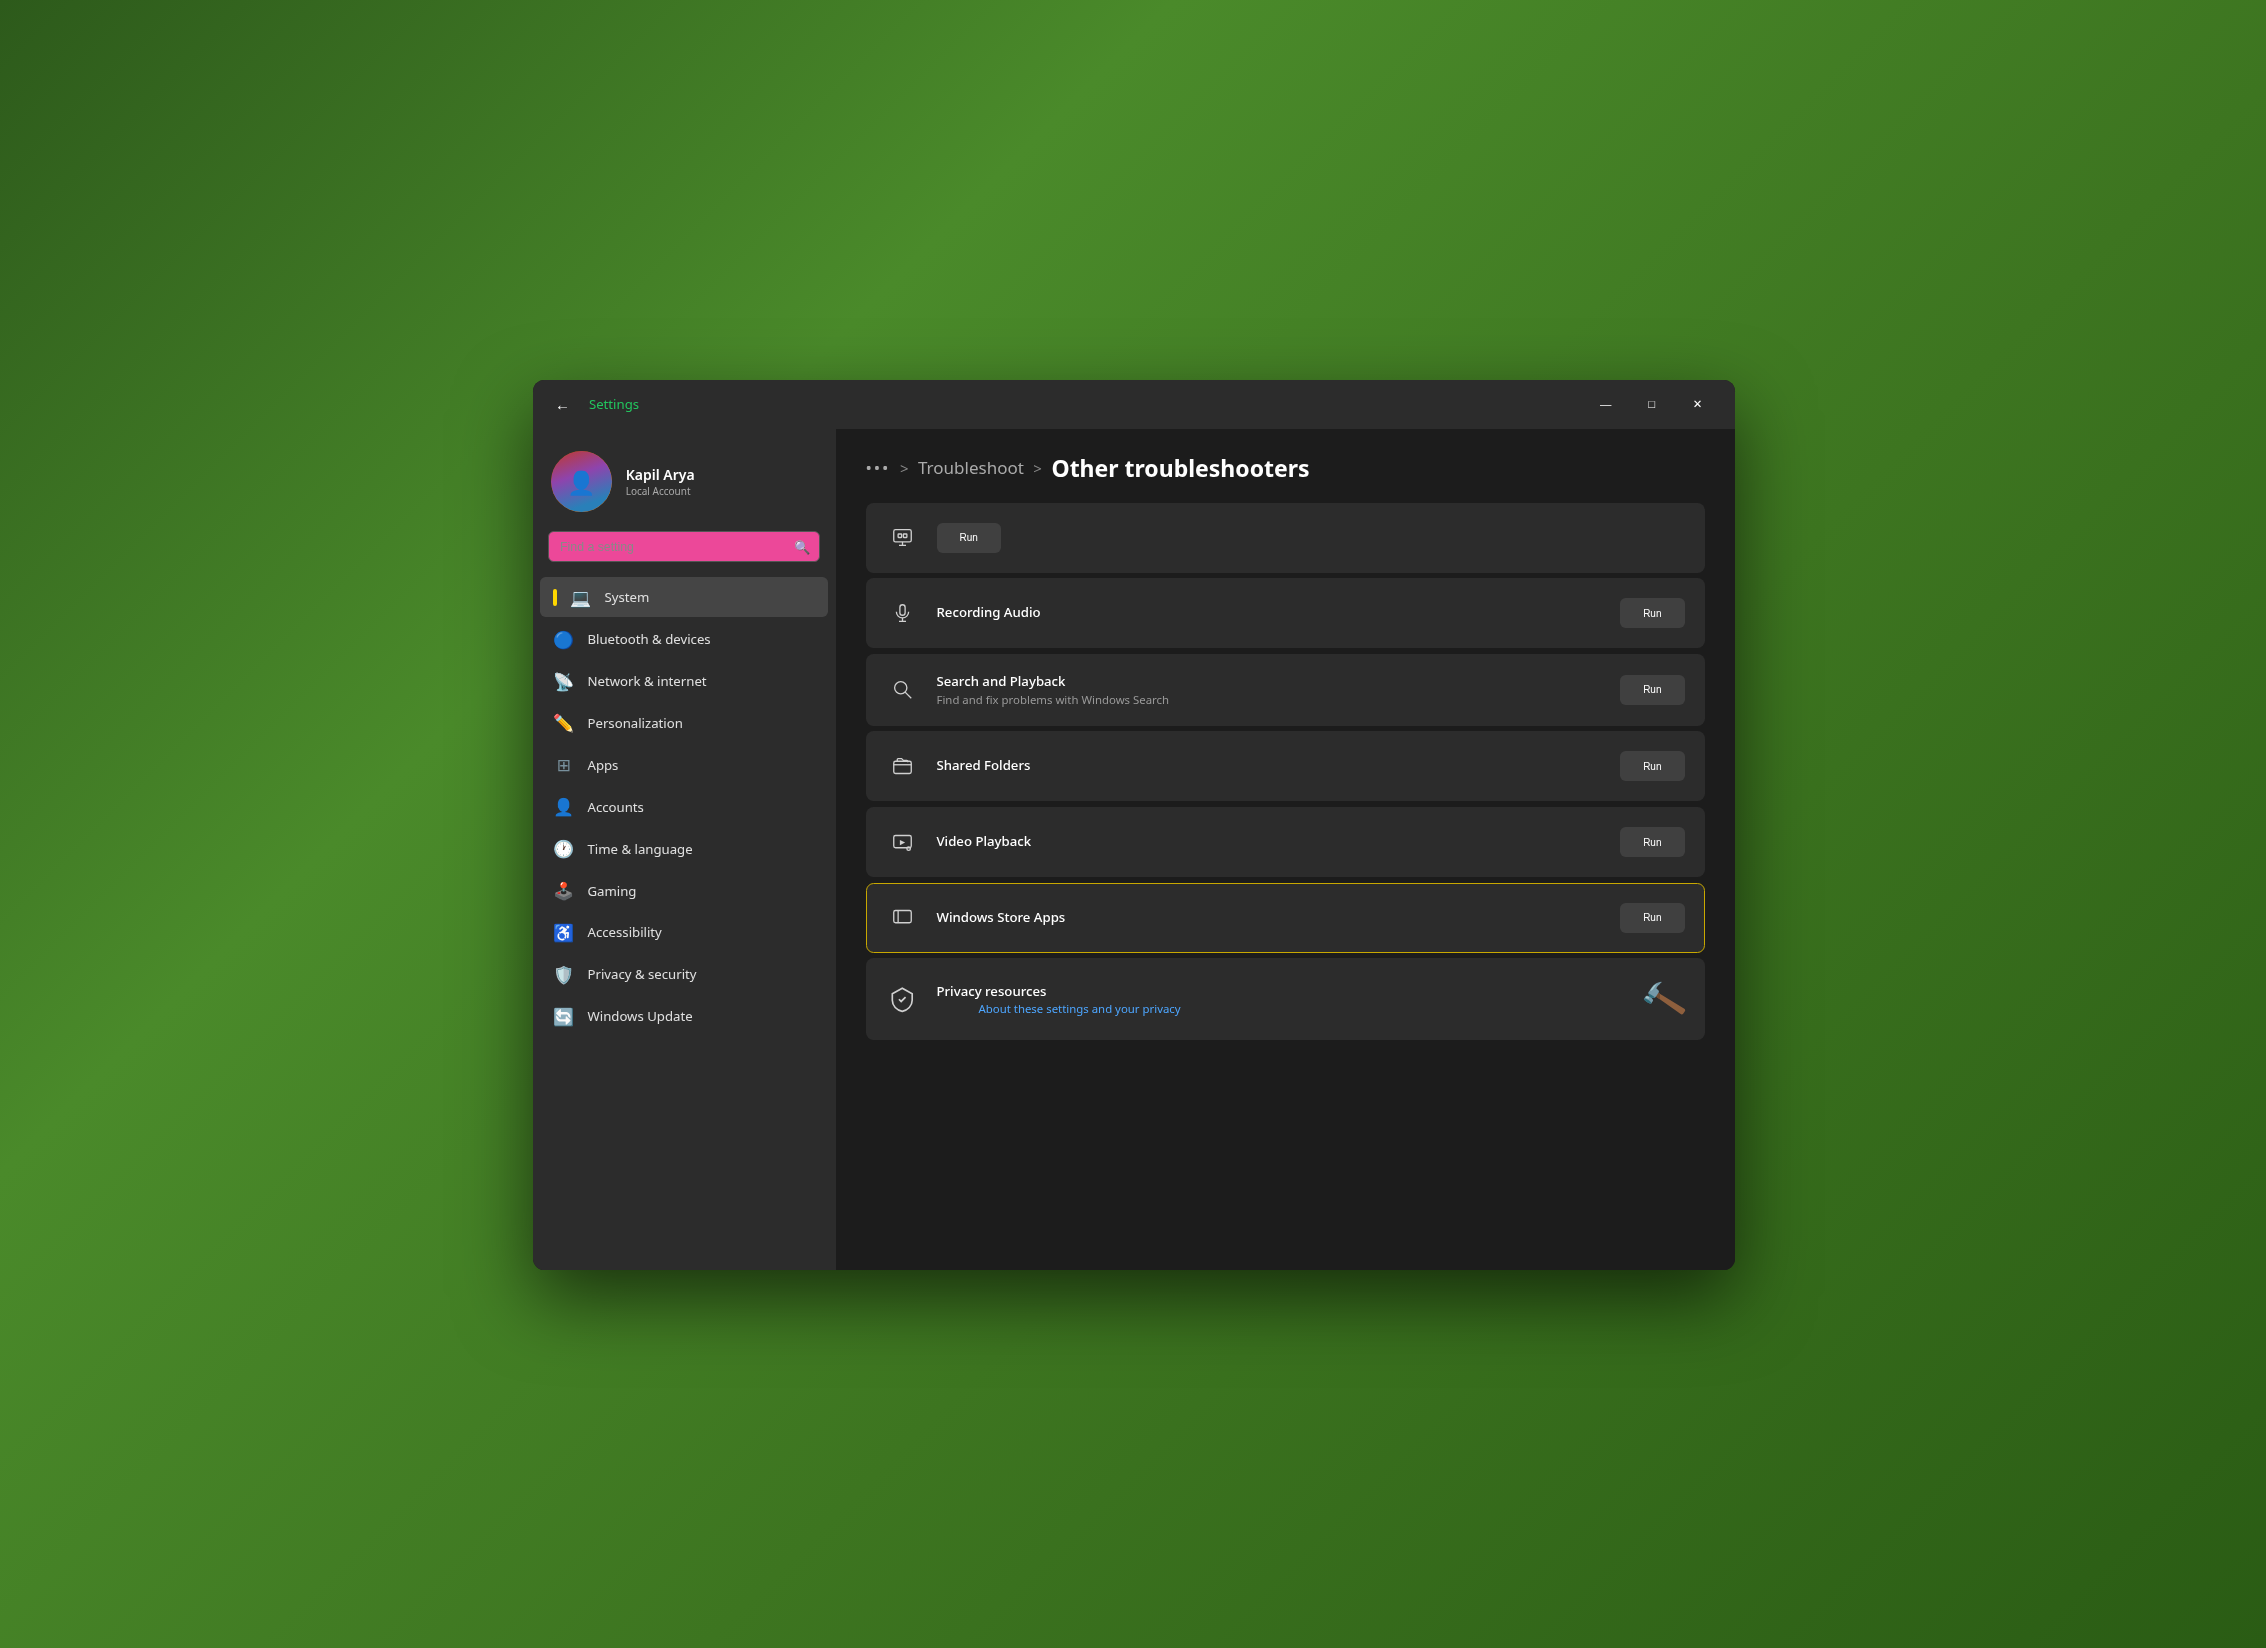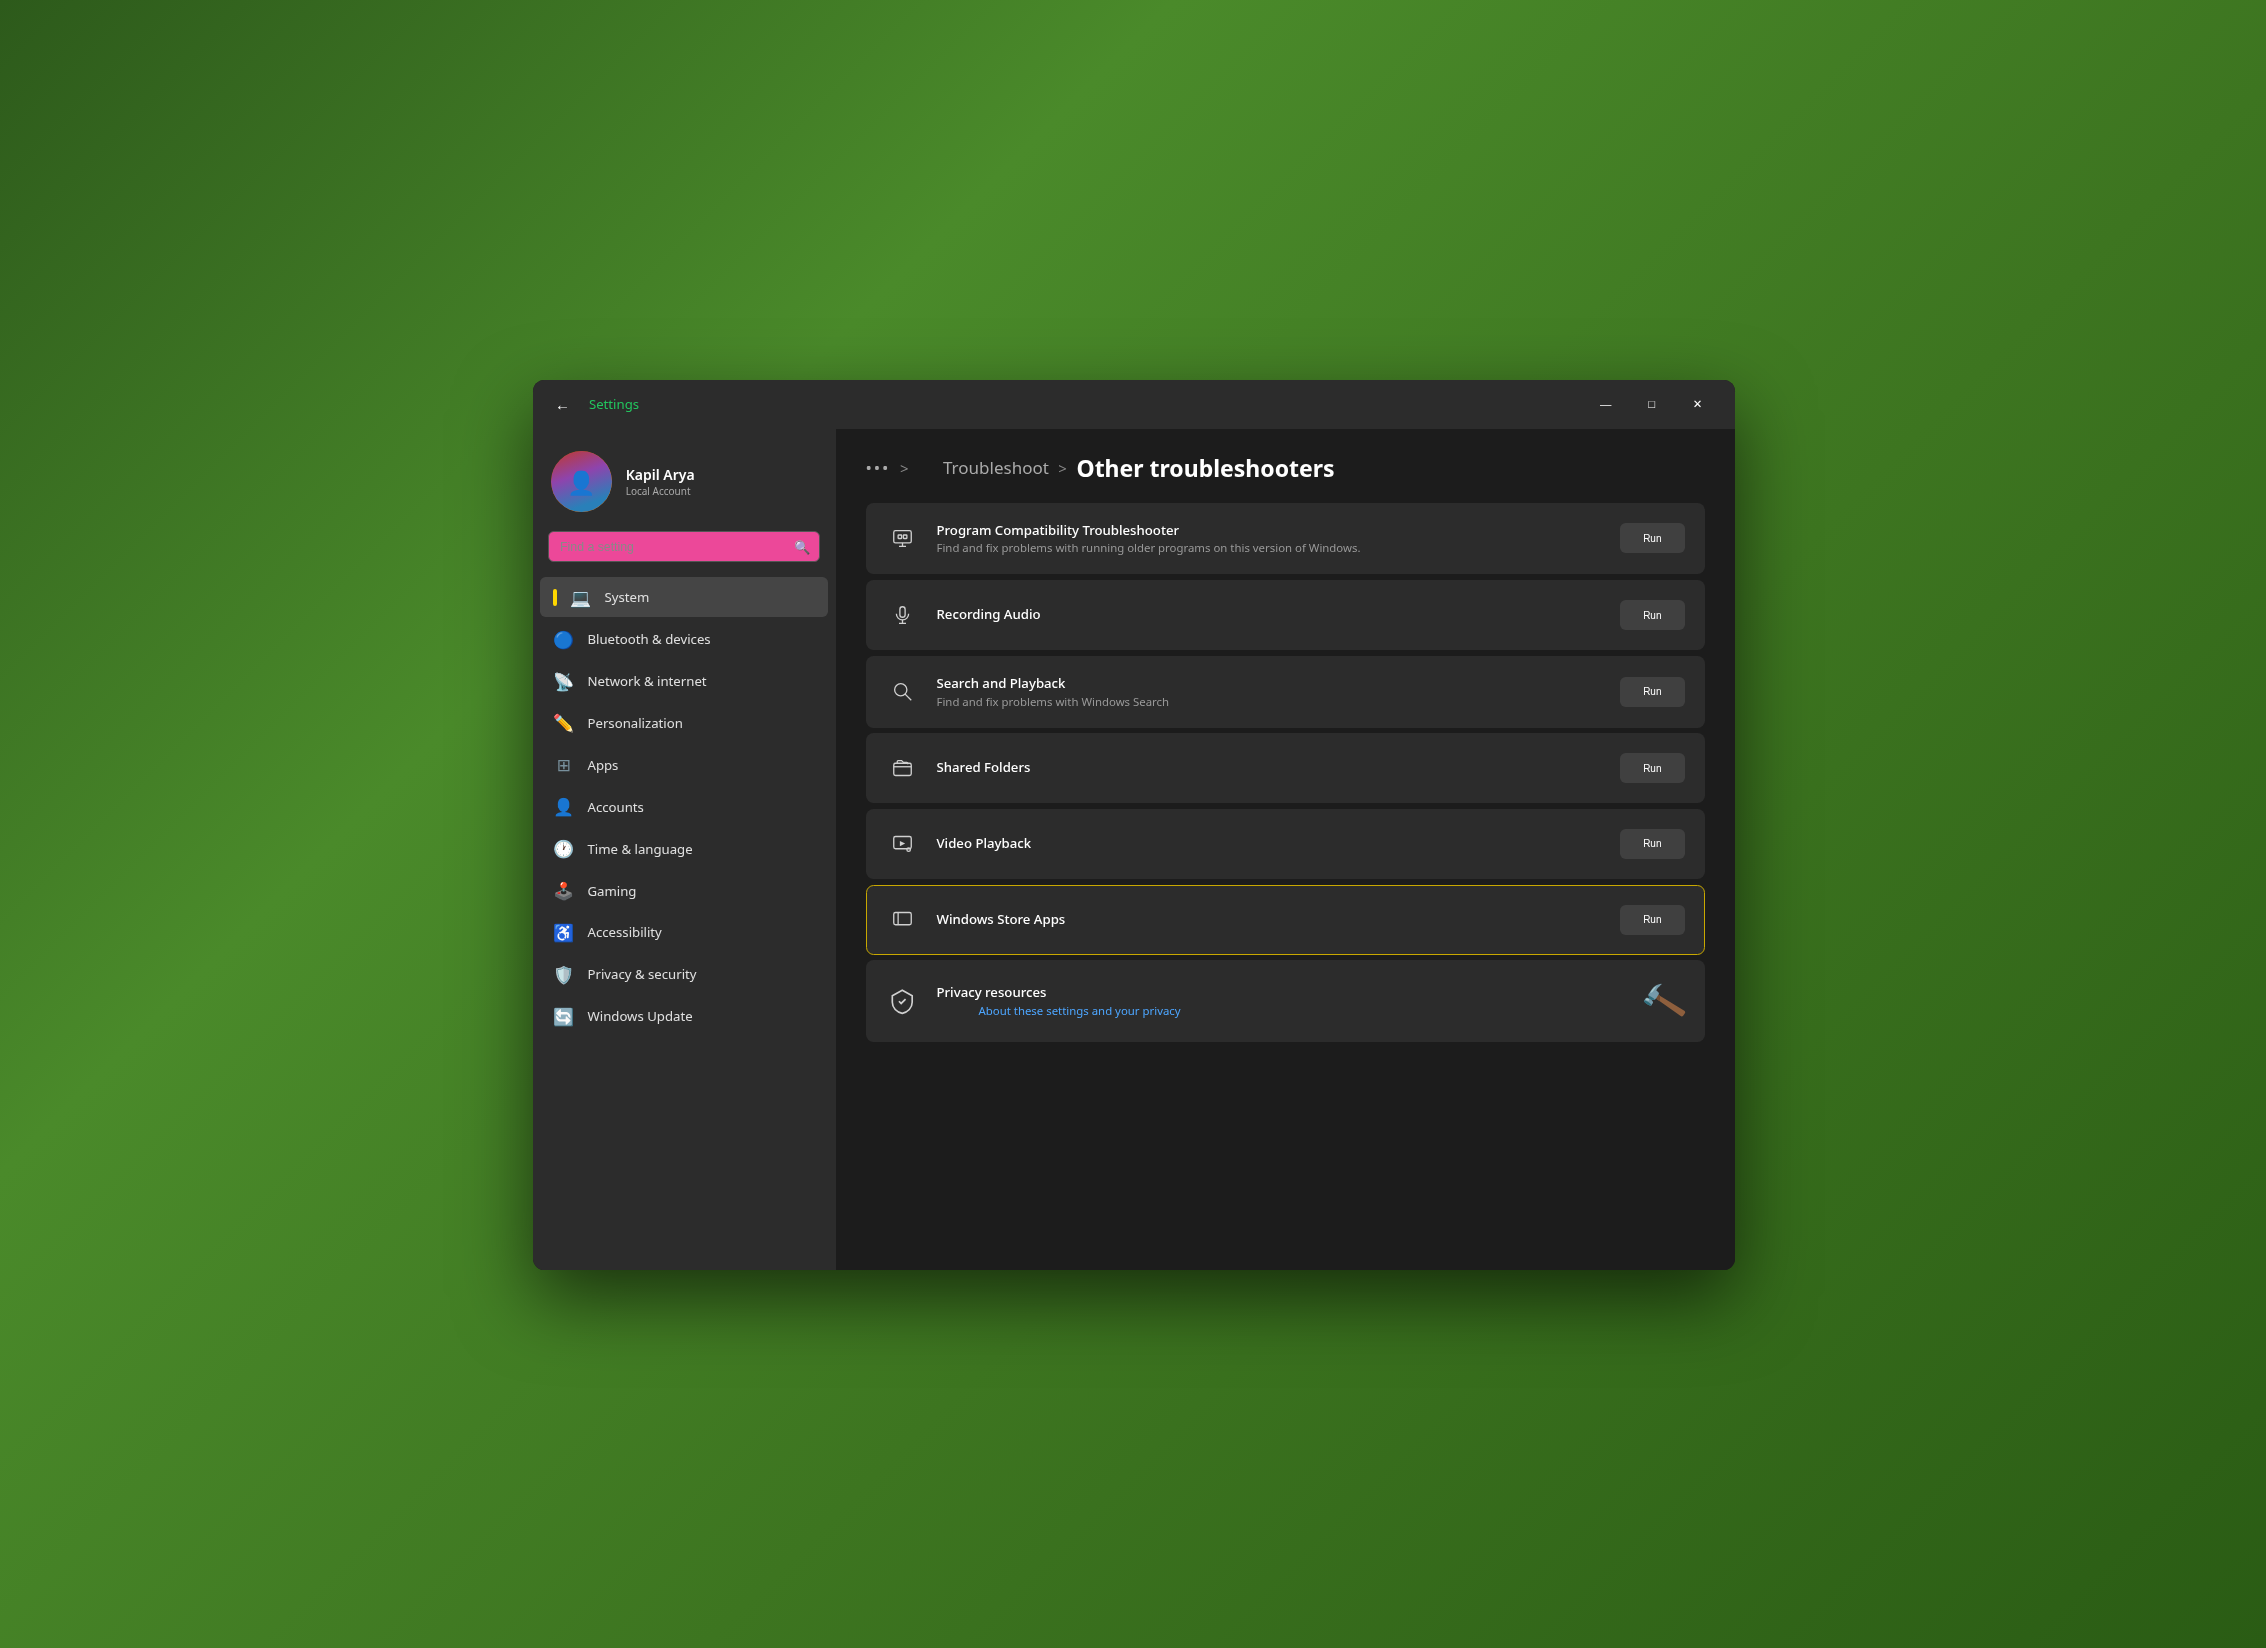--- a/index.html
+++ b/index.html
@@ -233,21 +233,20 @@
     .breadcrumb-sep {
       color: #888;
       font-size: 15px;
     }
 
     .breadcrumb-link {
       color: #aaa;
       font-size: 17px;
       font-weight: 400;
       cursor: pointer;
-      margin-left: 25px;
     }
 
     .breadcrumb-current {
       color: #ffffff;
       font-size: 23px;
       font-weight: 700;
     }
 
     
     .troubleshooter-list {
@@ -440,24 +439,20 @@
       <div class="ts-item">
     <div class="ts-icon">
               <svg width="21" height="21" viewBox="0 0 24 24" fill="none" stroke="#d0d0d0" stroke-width="1.5">
                 <rect x="2" y="3" width="20" height="14" rx="2"></rect>
                 <rect x="7" y="8" width="4" height="4" rx="0.5"></rect>
                 <rect x="13" y="8" width="4" height="4" rx="0.5"></rect>
                 <line x1="8" y1="21" x2="16" y2="21"></line>
                 <line x1="12" y1="17" x2="12" y2="21"></line>
               </svg>
             </div>
-    <div class="ts-text">
-      <div class="ts-title">Program Compatibility Troubleshooter</div>
-      <div class="ts-desc ">Find and fix problems with running older programs on this version of Windows.</div>
-    </div>
     <button class="run-btn">Run</button>
   </div>
           <div class="ts-item">
     <div class="ts-icon">
               <svg width="21" height="21" viewBox="0 0 24 24" fill="none" stroke="#d0d0d0" stroke-width="1.5">
                 <rect x="9" y="2" width="6" height="12" rx="3"></rect>
                 <path d="M5 10c0 4 3 7 7 7s7-3 7-7"></path>
                 <line x1="12" y1="17" x2="12" y2="21"></line>
                 <line x1="8" y1="21" x2="16" y2="21"></line>
               </svg>

